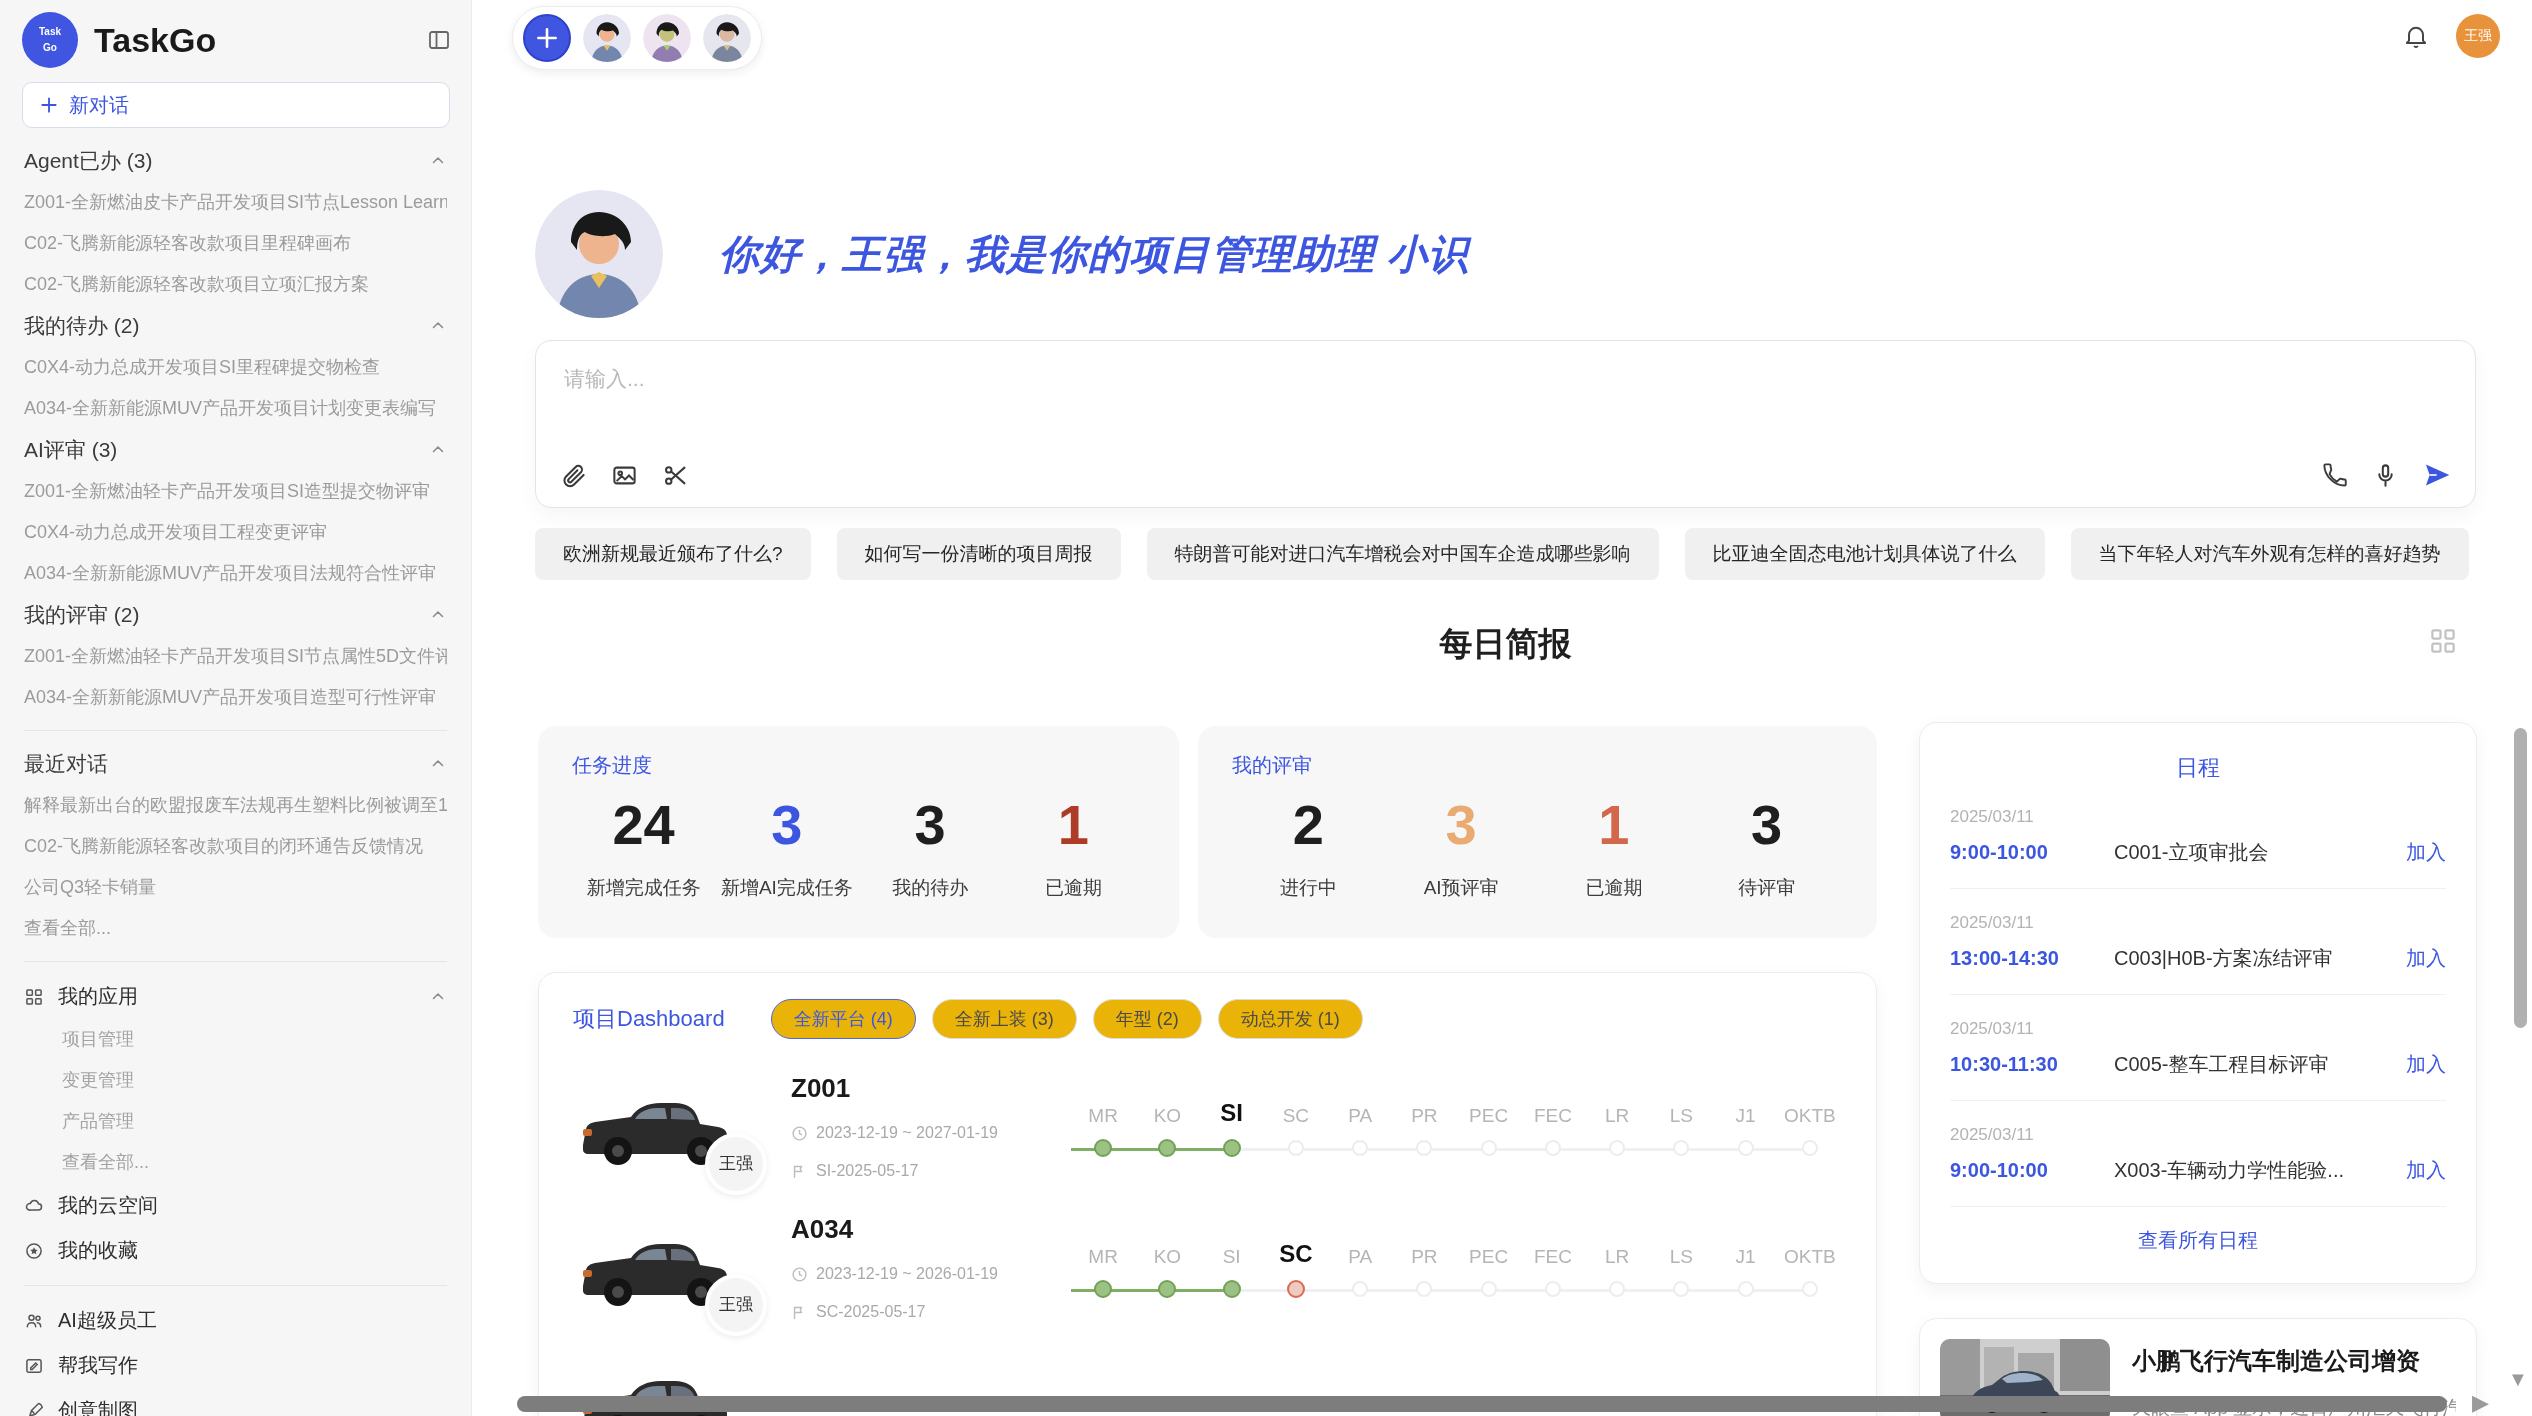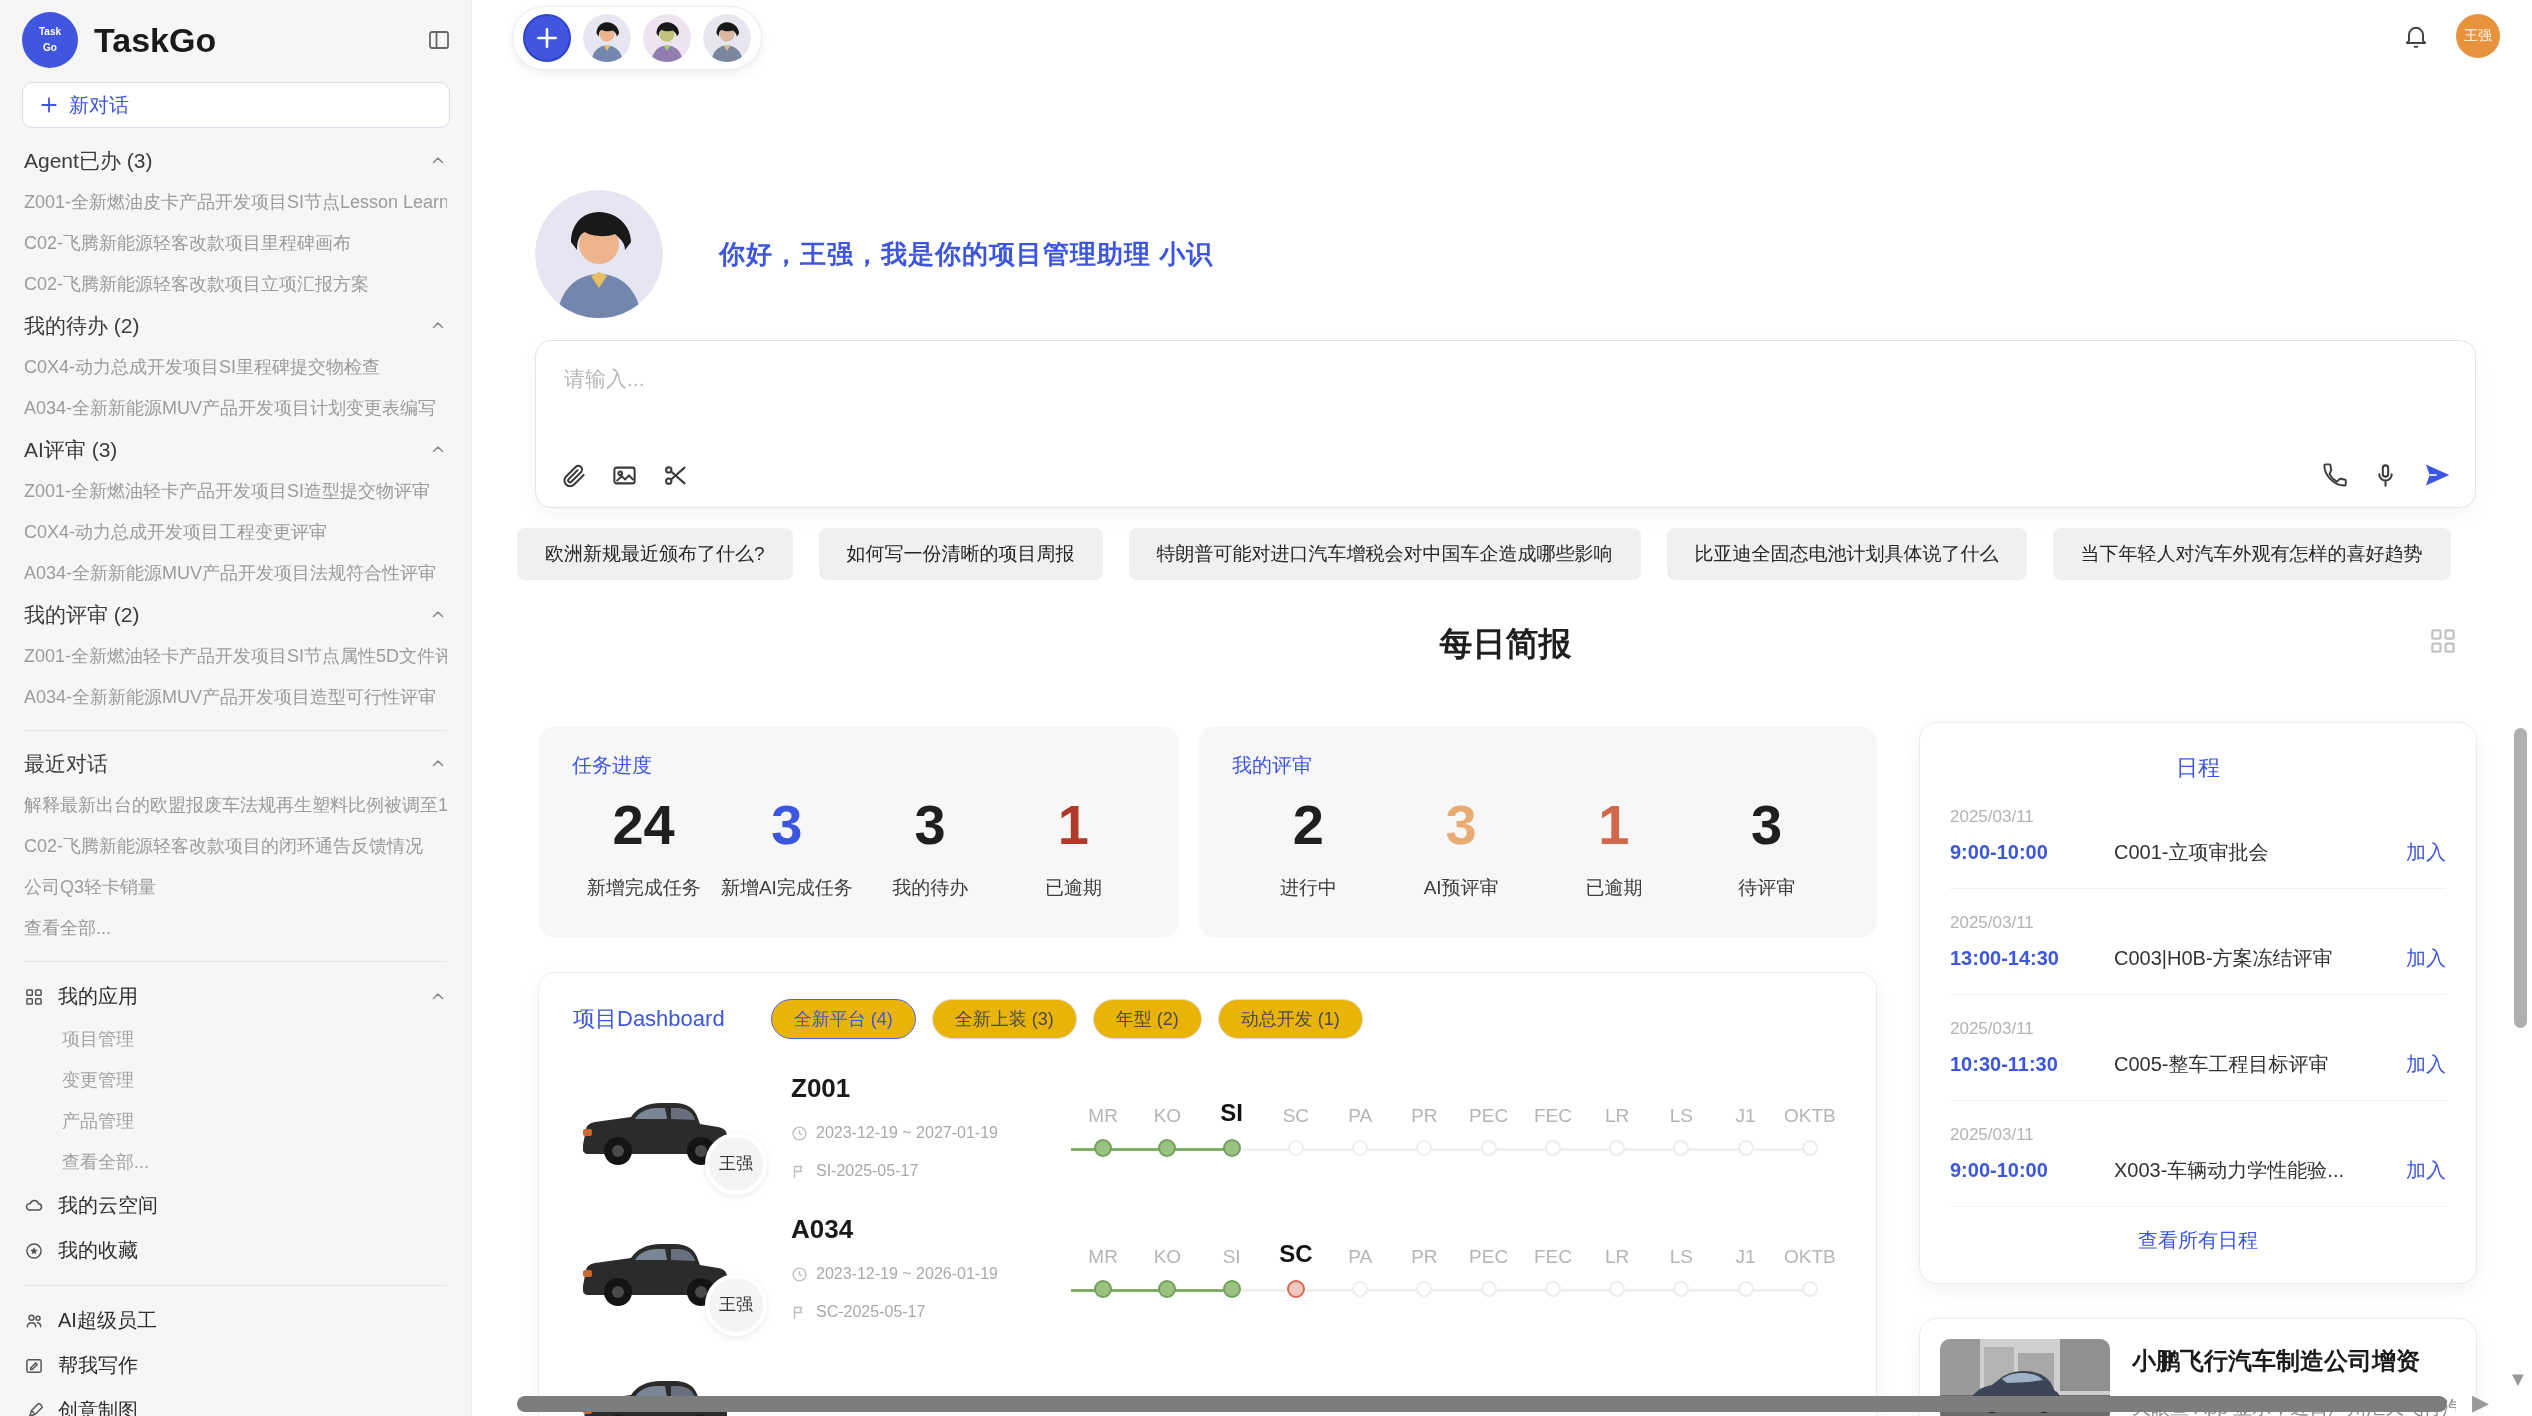--- a/index.html
+++ b/index.html
@@ -39,34 +39,34 @@
   .plus-btn { width:48px; height:48px; border-radius:50%; background:#4056e0; color:#fff;
     display:flex; align-items:center; justify-content:center; cursor:pointer; border:2px solid #2e43c9; }
   .avatar { width:48px; height:48px; border-radius:50%; overflow:hidden; cursor:pointer; }
   .top-right { position:absolute; right:32px; top:14px; display:flex; align-items:center; gap:26px; }
   .bell { color:#444; cursor:pointer; }
   .user-chip { width:44px; height:44px; border-radius:50%; background:#e8923c; color:#fff;
     font-size:14px; display:flex; align-items:center; justify-content:center; cursor:pointer; }
 
   .greeting { position:absolute; left:63px; top:190px; display:flex; align-items:center; }
   .greet-avatar { width:128px; height:128px; border-radius:50%; overflow:hidden; }
-  .greet-text { margin-left:56px; font-size:26px; font-weight:700; 
+  .greet-text { margin-left:56px; font-size:40px; font-weight:700; font-style:italic;
     color:#3d56e0; letter-spacing:1px; }
 
   .input-card { position:absolute; left:63px; top:340px; width:1941px; height:168px;
     border:1px solid #e4e4e8; border-radius:16px; box-shadow:0 8px 20px rgba(0,0,0,.04); background:#fff; }
   .input-card textarea { width:100%; height:92px; border:none; outline:none; resize:none;
     background:transparent; padding:24px 28px; font-size:21px; color:#333;
     font-family:"Liberation Sans","DejaVu Sans",sans-serif; }
   .input-card textarea::placeholder { color:#b8b8b8; }
   .tools-left { position:absolute; left:24px; bottom:18px; display:flex; gap:24px; color:#3a3a3a; }
   .tools-right { position:absolute; right:24px; bottom:18px; display:flex; gap:24px; align-items:center; color:#3a3a3a; }
   .tool { cursor:pointer; }
 
-  .chips { position:absolute; left:45px; top:528px; display:flex; gap:26px; }
+  .chips { position:absolute; left:63px; top:528px; display:flex; gap:26px; }
   .chip { height:52px; background:#f0f0f1; border-radius:8px; display:flex; align-items:center;
     padding:0 28px; font-size:19px; color:#262626; cursor:pointer; white-space:nowrap; }
 
   .brief-head { position:absolute; left:63px; top:622px; width:1941px; text-align:center; }
   .brief-title { font-size:33px; font-weight:700; color:#1f1f1f; }
   .brief-grid { position:absolute; right:18px; top:4px; color:#c2c2c2; cursor:pointer; }
 
   .stat-card { position:absolute; background:#f7f7f8; border-radius:18px; padding:26px 34px; }
   .stat-card.c1 { left:66px; top:726px; width:641px; height:212px; }
   .stat-card.c2 { left:726px; top:726px; width:679px; height:212px; }

